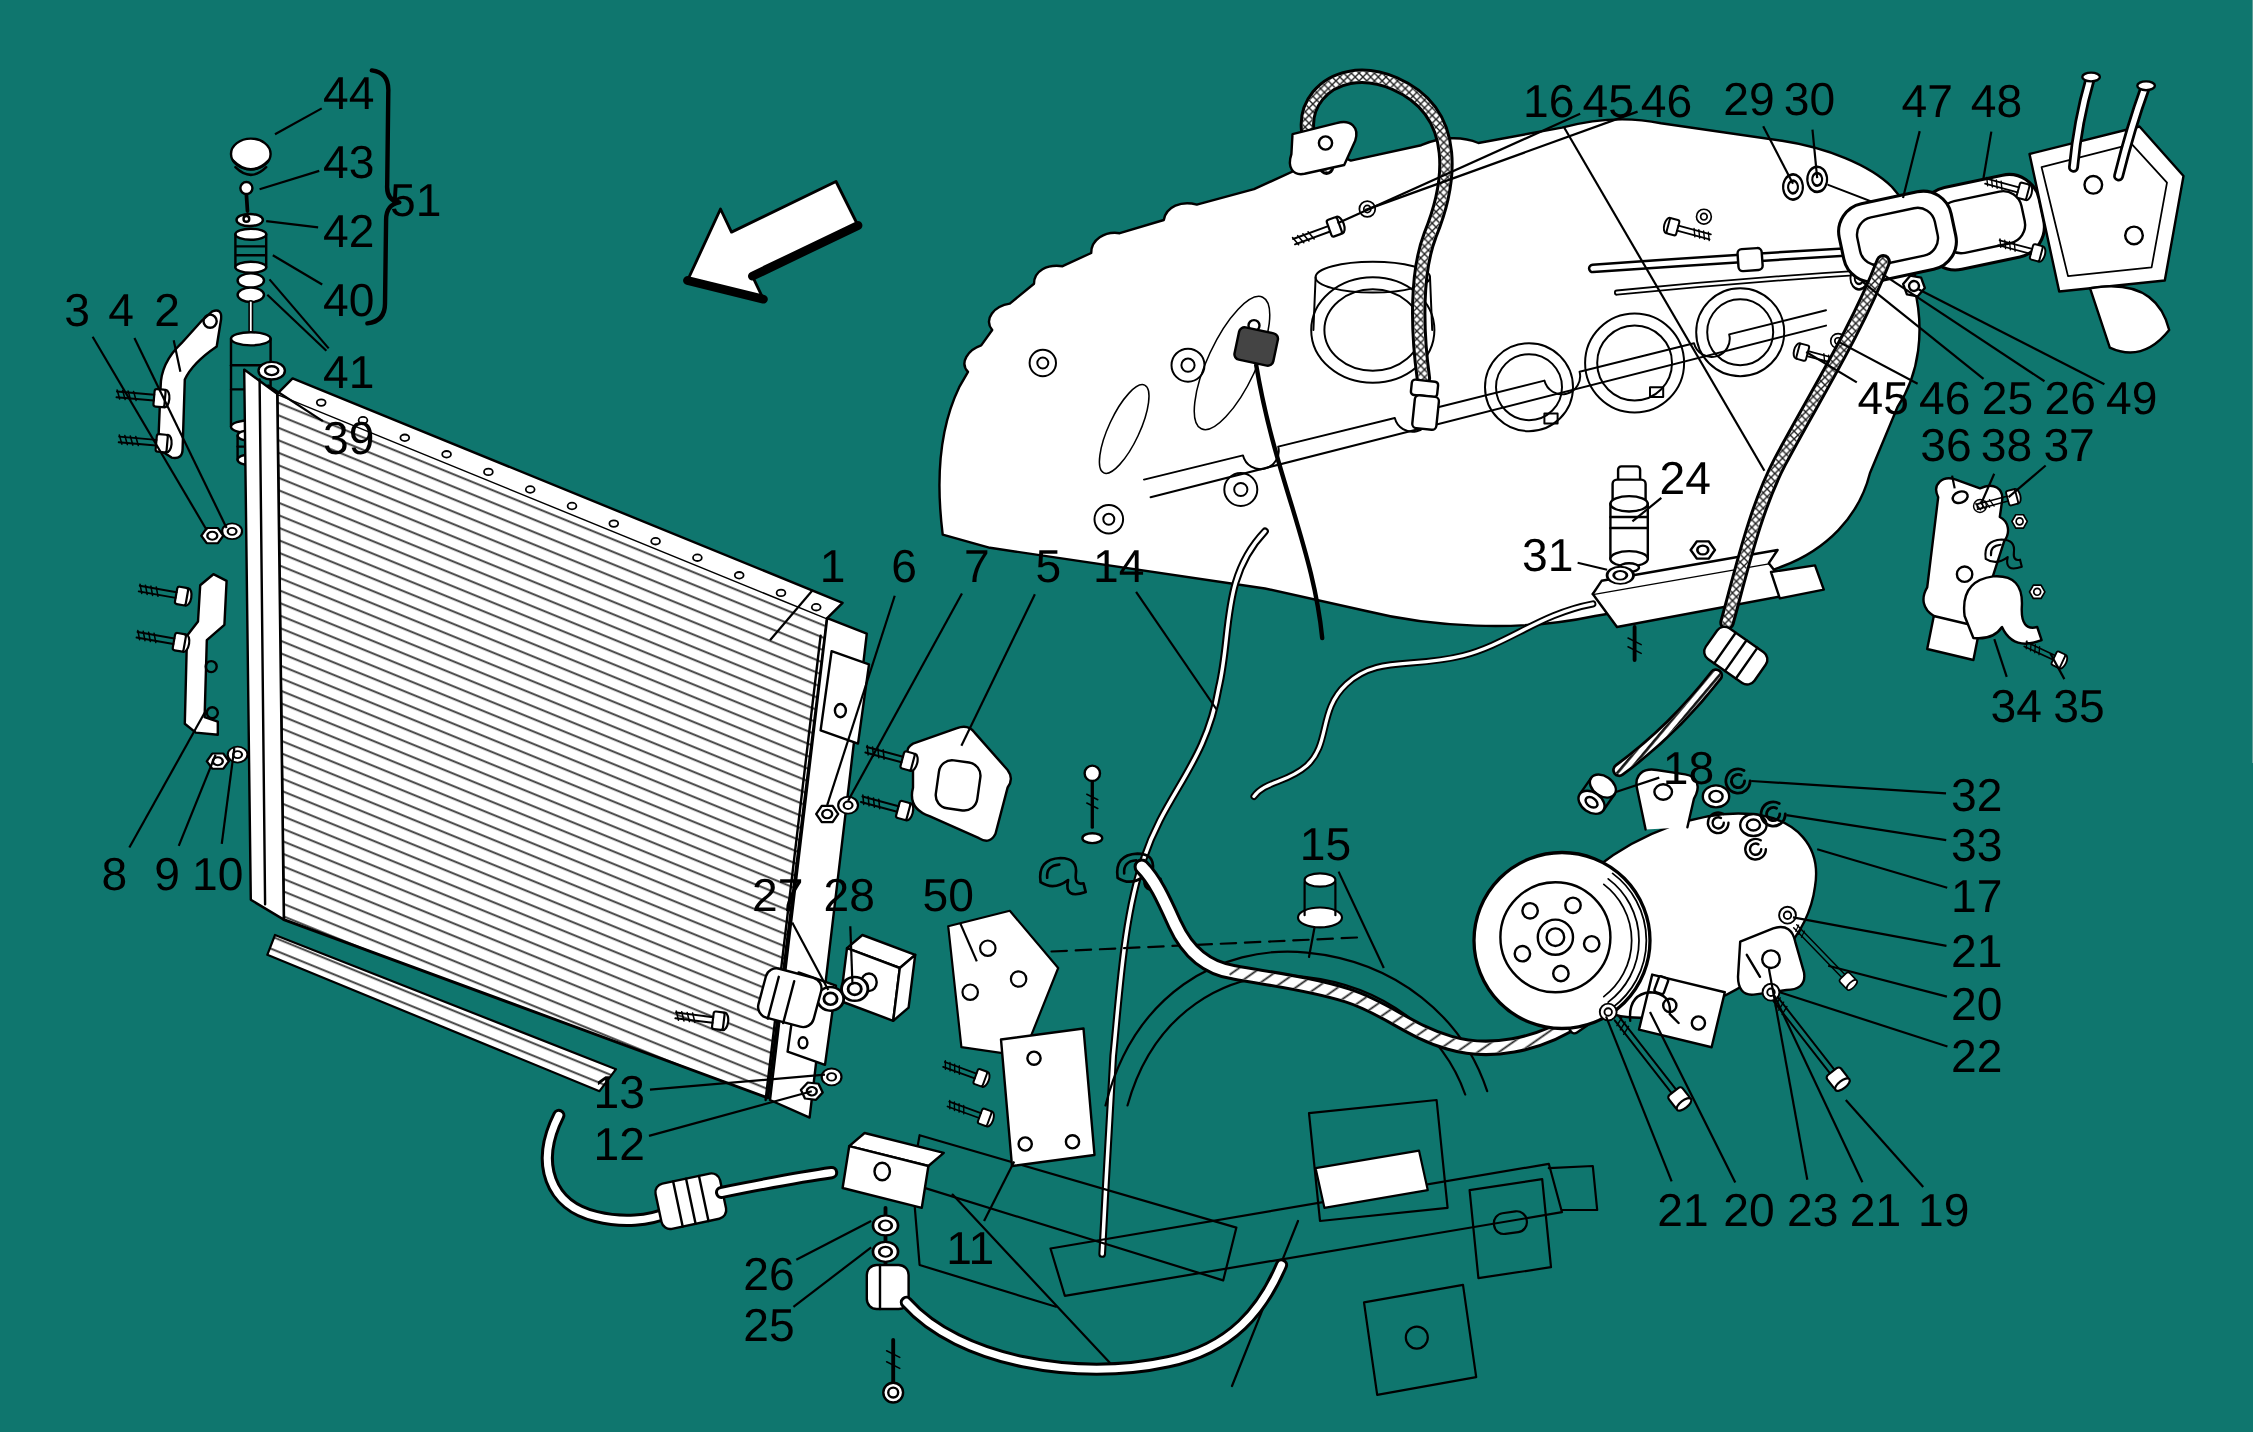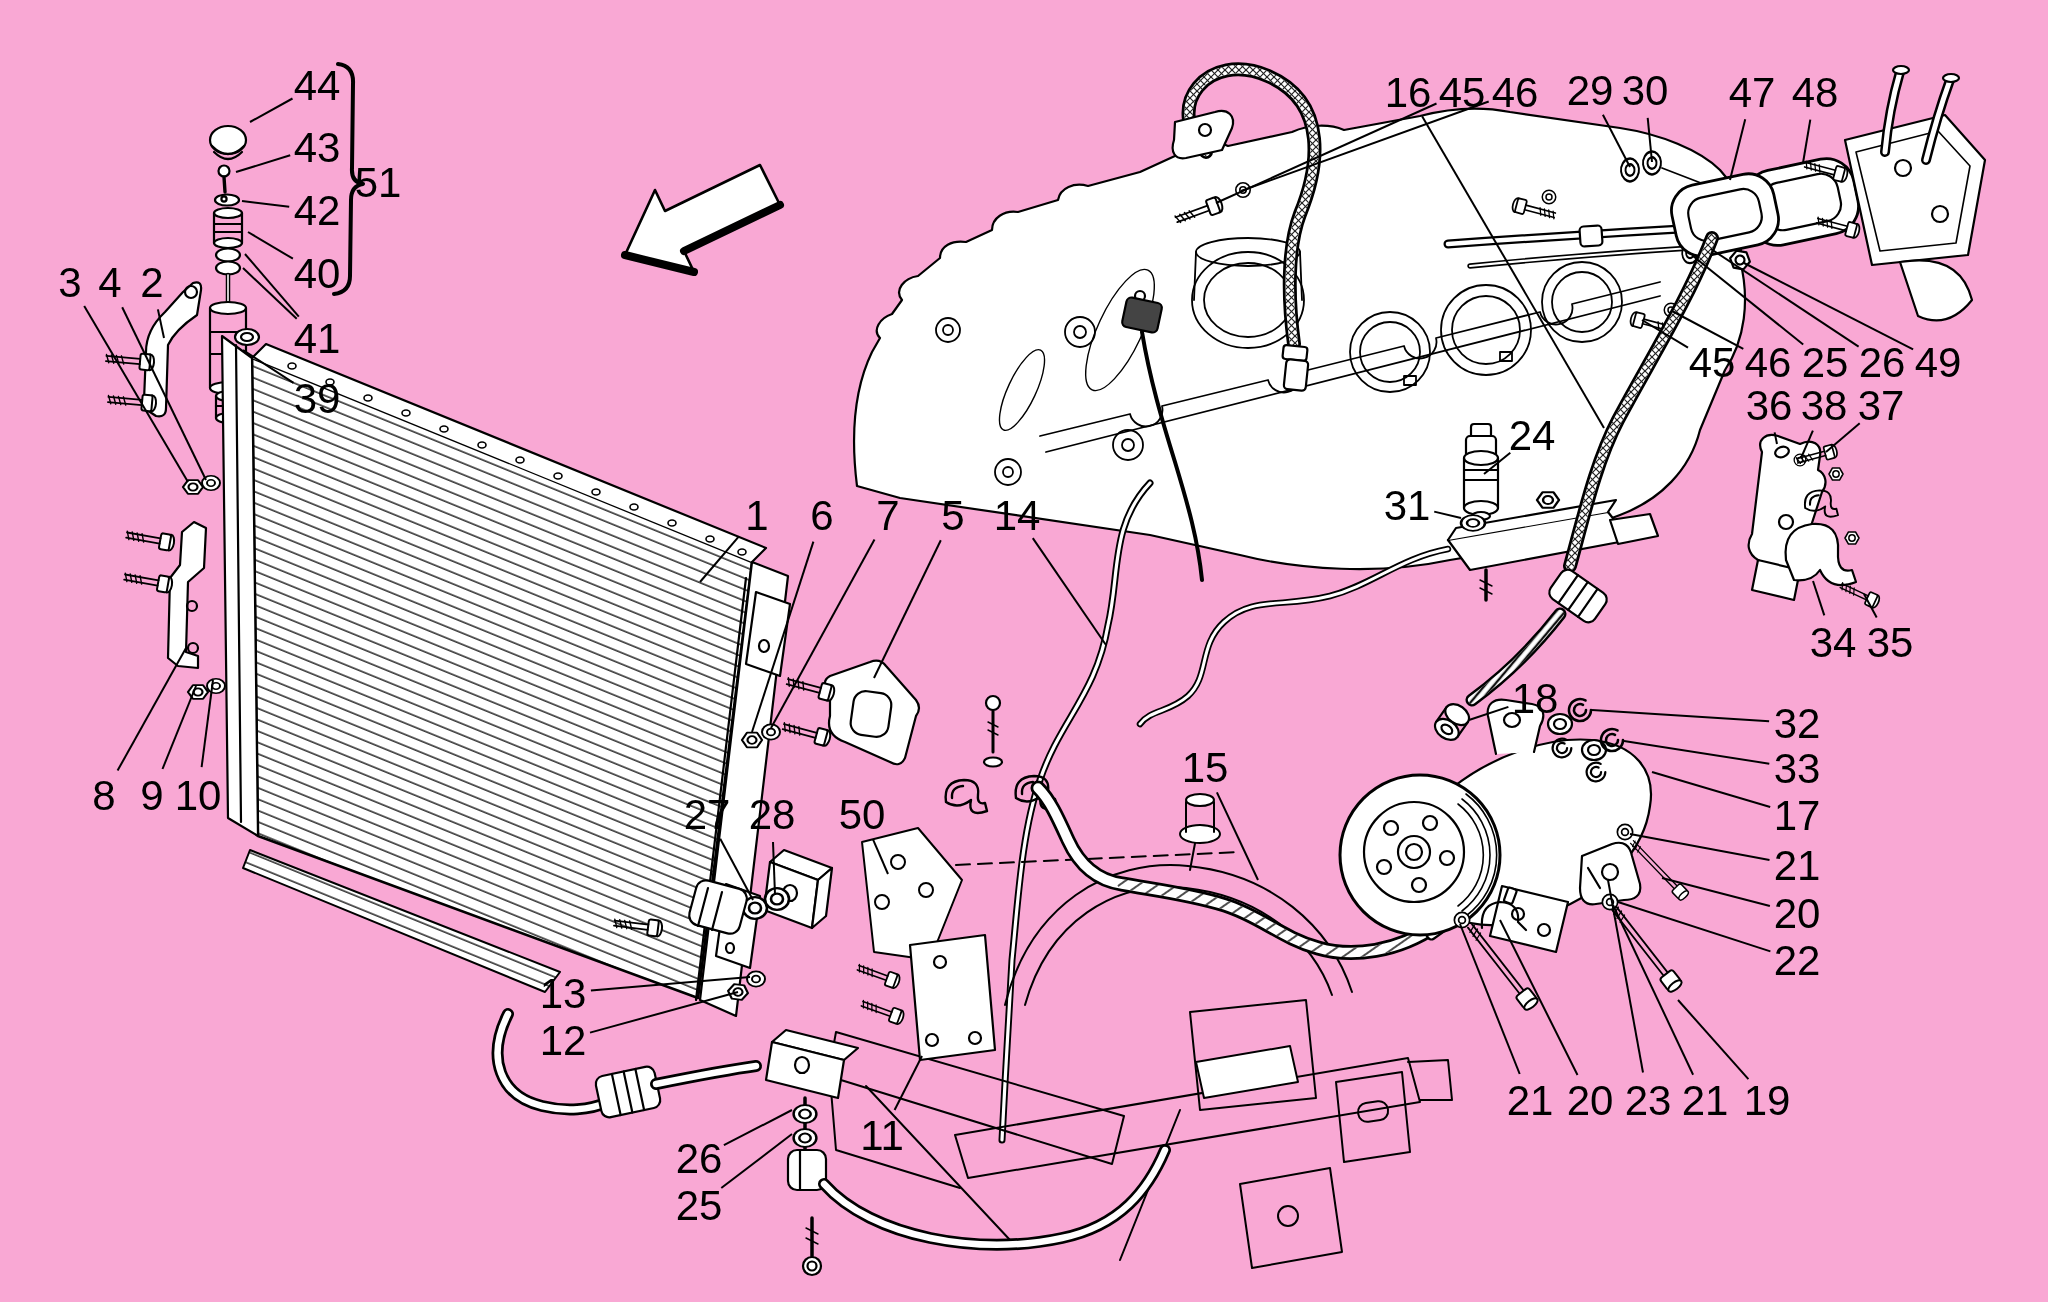--- a/index.html
+++ b/index.html
@@ -1,16 +1,16 @@
 <!DOCTYPE html>
 <html><head>
 <meta charset="utf-8">
 <style>
   html,body{margin:0;padding:0;background:#e8e8e8;}
-  #stage{position:relative;width:2048px;height:1302px;background:#f9a8d4;overflow:hidden;
+  #stage{position:relative;width:2048px;height:1302px;background:#0f766e;overflow:hidden;
          font-family:"Liberation Sans", sans-serif;}
   svg{position:absolute;left:0;top:0;}
   .callout-text{font-family:"Liberation Sans", sans-serif;font-size:42px;fill:#000;}
 </style>
 </head>
 <body>
 
 <div id="stage">
 <svg id="art" width="2048" height="1302" viewBox="0 0 2048 1302">
 <defs>

